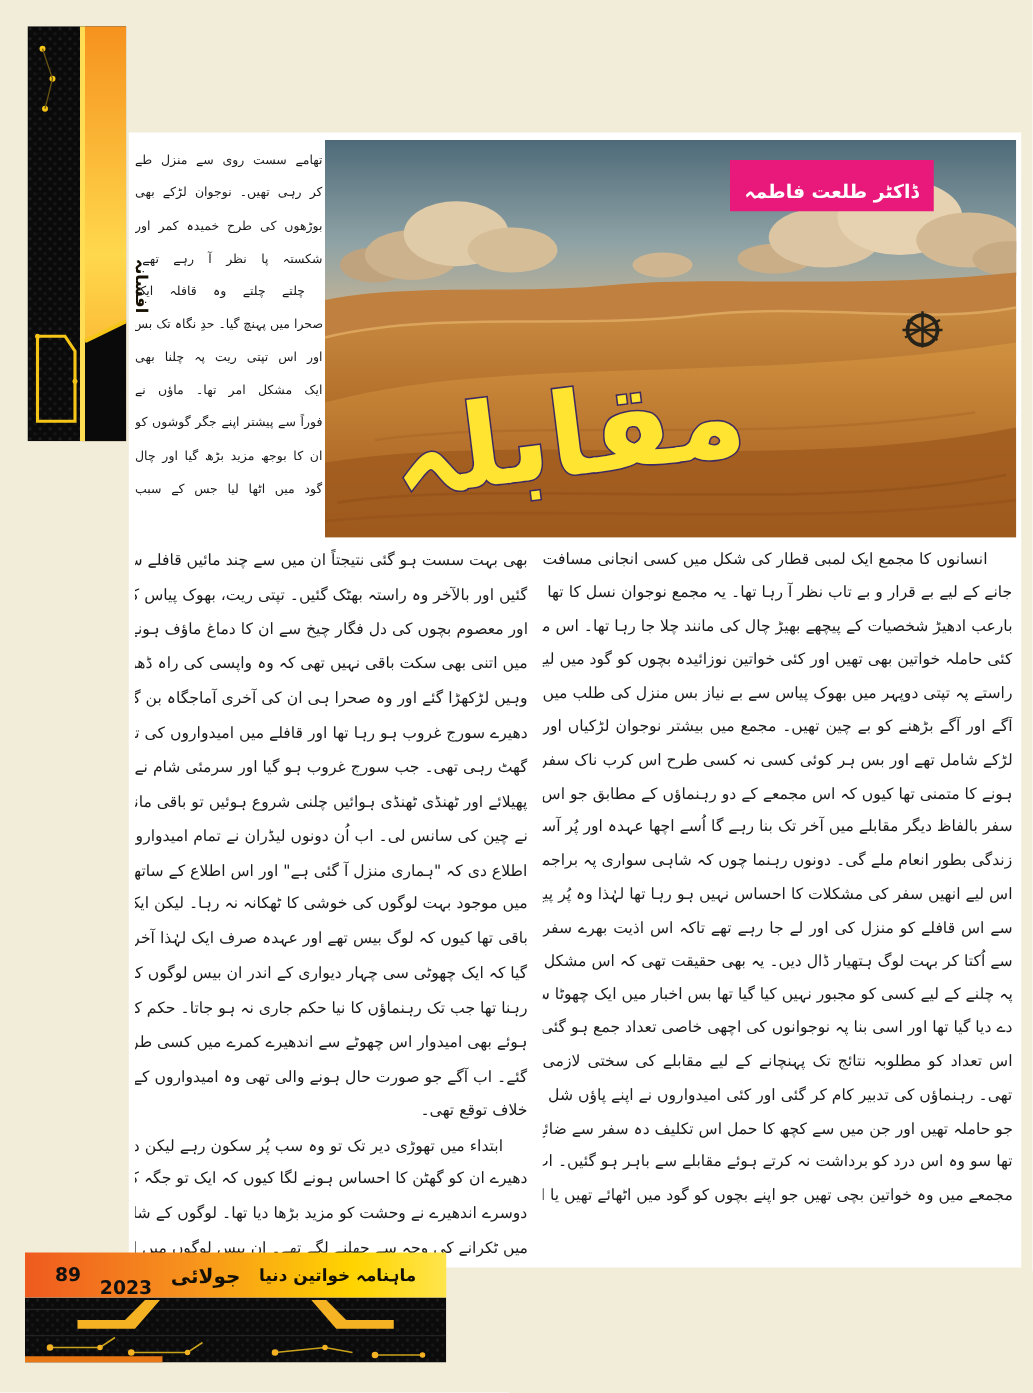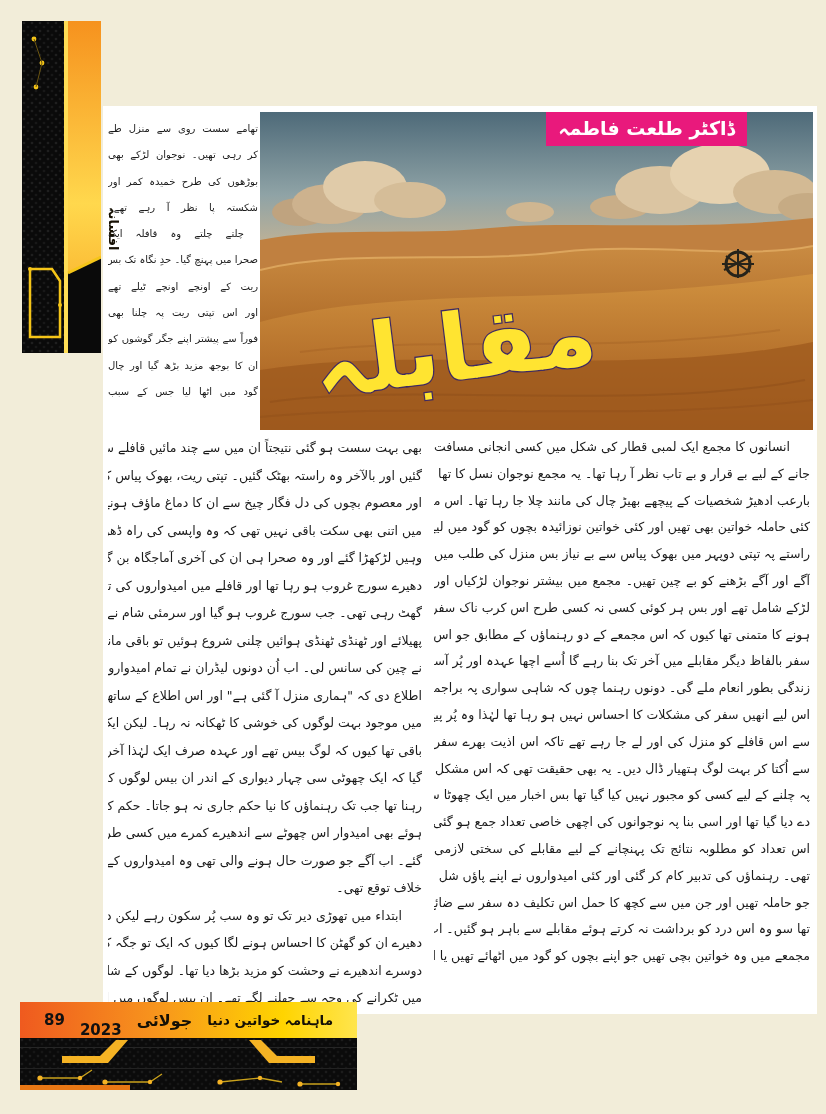--- a/index.html
+++ b/index.html
@@ -18,24 +18,24 @@
     position:absolute;left:99px;top:186px;
     transform:rotate(90deg);transform-origin:left top;
     font-size:13px;font-weight:bold;color:#161003;white-space:nowrap;
     direction:rtl;
   }
 
   
   .desert-wrap{position:absolute;left:260px;top:112px;width:553px;height:318px;}
   .desert-wrap svg{display:block;}
   .author-badge{
-    position:absolute;top:0;right:66px;
+    position:absolute;top:16px;right:66px;
     background:#e9197c;color:#ffffff;
-    font-size:19px;font-weight:bold;line-height:1;
-    padding:7px 12px 8px 12px;direction:rtl;white-space:nowrap;
+    font-size:15px;font-weight:bold;line-height:1;
+    padding:18px 12px 8px 12px;direction:rtl;white-space:nowrap;
   }
 
   
   .col{position:absolute;direction:rtl;color:#1b1b1b;overflow:hidden;}
   .t-line{
     text-align:justify;text-align-last:justify;-moz-text-align-last:justify;
     overflow:hidden;white-space:nowrap;
   }
   #col-top-left{left:108px;top:116px;width:150px;height:316px;}
   #col-top-left .t-line{line-height:26.3px;height:26.3px;font-size:10px;}
@@ -103,22 +103,22 @@
   <div class="vlabel">افسانہ</div>
 </div>
 
 <div class="col" id="col-top-left" dir="rtl">
     <div class="t-line">تھامے سست روی سے منزل طے</div>
     <div class="t-line">کر رہی تھیں۔ نوجوان لڑکے بھی</div>
     <div class="t-line">بوڑھوں کی طرح خمیدہ کمر اور</div>
     <div class="t-line">شکستہ پا نظر آ رہے تھے۔</div>
     <div class="t-line">چلتے چلتے وہ قافلہ ایک</div>
     <div class="t-line">صحرا میں پہنچ گیا۔ حدِ نگاہ تک بس</div>
-    <div class="t-line">ریت کے اونچے اونچے ٹیلے تھے</div>
     <div class="t-line">اور اس تپتی ریت پہ چلنا بھی</div>
+    <div class="t-line">ایک مشکل امر تھا۔ ماؤں نے</div>
     <div class="t-line">فوراً سے پیشتر اپنے جگر گوشوں کو</div>
     <div class="t-line">ان کا بوجھ مزید بڑھ گیا اور چال</div>
     <div class="t-line">گود میں اٹھا لیا جس کے سبب</div>
   </div>
 
 <div class="desert-wrap">
   <svg width="553" height="318" viewBox="0 0 553 318" preserveAspectRatio="none">
     <defs>
       <linearGradient id="sky" x1="0" y1="0" x2="0" y2="1">
         <stop offset="0" stop-color="#4e6a79"></stop>

